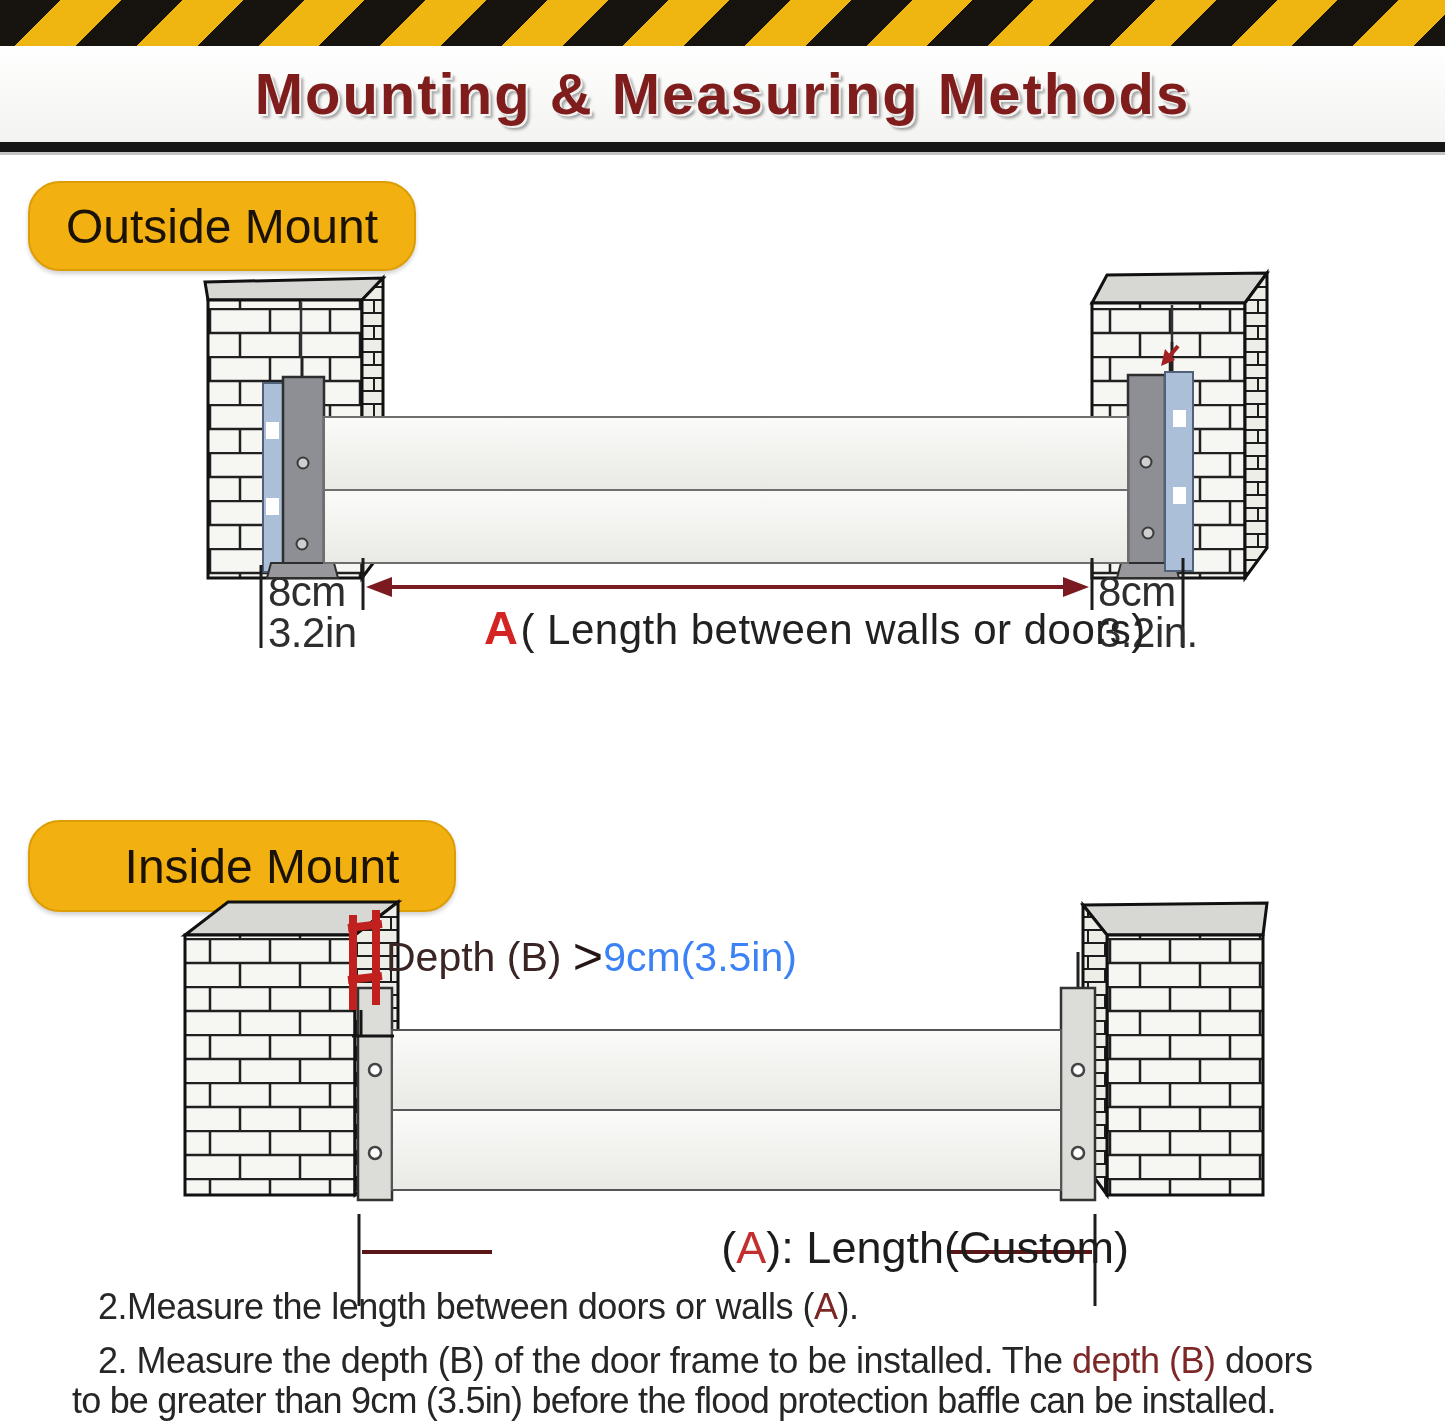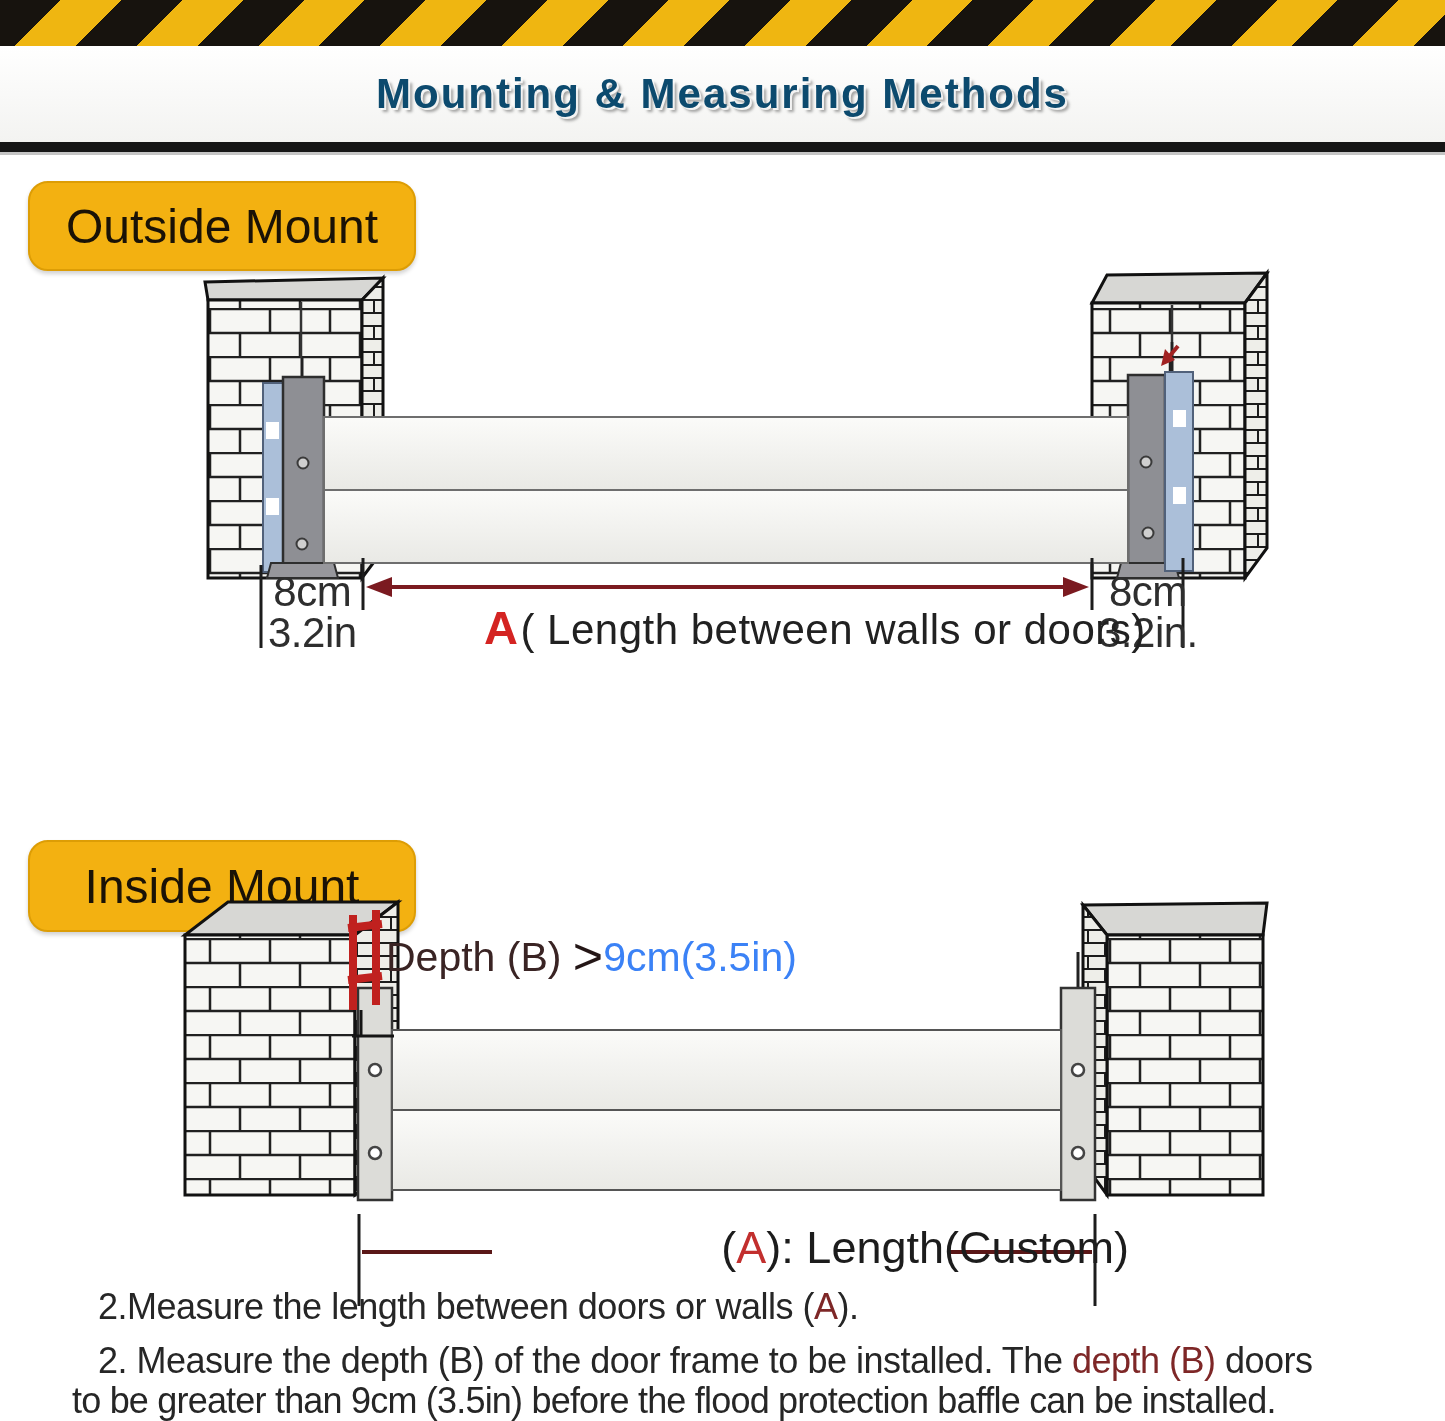--- a/index.html
+++ b/index.html
@@ -14,38 +14,38 @@
     box-shadow:0 3px 5px rgba(0,0,0,.28);
   }
   .title-band{
     position:absolute;left:0;top:46px;width:1445px;height:96px;
     background:linear-gradient(#ffffff,#f3f3f1);
     border-bottom:10px solid #161616;
   }
   .title-underline{position:absolute;left:0;top:152px;width:1445px;height:3px;background:#c4c4c4;}
   .page-title{
     position:absolute;left:0;top:46px;width:1445px;height:96px;line-height:96px;
-    text-align:center;font-size:42px;font-weight:700;letter-spacing:2px;color:#0c4a6e;
+    text-align:center;font-size:58px;font-weight:700;letter-spacing:2px;color:#7f1d1d;
     text-shadow:2px 2px 0 rgba(255,255,255,.85),4px 4px 3px rgba(0,0,0,.35);
     white-space:nowrap;
   }
   
   .pill{
     position:absolute;left:28px;width:384px;background:#f3b111;border:2px solid #dd9d05;
-    border-radius:20px;display:flex;align-items:center;justify-content:center;
+    border-radius:32px;display:flex;align-items:center;justify-content:center;
     font-size:48px;color:#1a1206;box-shadow:0 3px 4px rgba(0,0,0,.18);white-space:nowrap;
   }
   .pill.outside{top:181px;height:86px;}
-  .pill.inside{top:840px;height:88px;}
+  .pill.inside{top:820px;height:88px;padding-left:40px;}
   
   .diagram{position:absolute;left:0;}
   
   .dim{
     position:absolute;font-size:42px;line-height:41px;color:#2e2e2e;
-    letter-spacing:-0.5px;white-space:nowrap;text-align:center;
+    letter-spacing:-0.5px;white-space:nowrap;
   }
   .span-label{
     position:absolute;left:484px;top:600px;font-size:42px;color:#212121;
     letter-spacing:0.5px;white-space:nowrap;
   }
   .span-label .big-a{font-size:47px;font-weight:700;color:#d42422;margin-right:2px;}
   .depth-label{
     position:absolute;left:386px;top:926px;font-size:41px;color:#3a2424;white-space:nowrap;
   }
   .depth-label .gt{font-size:52px;color:#241616;vertical-align:-3px;}

